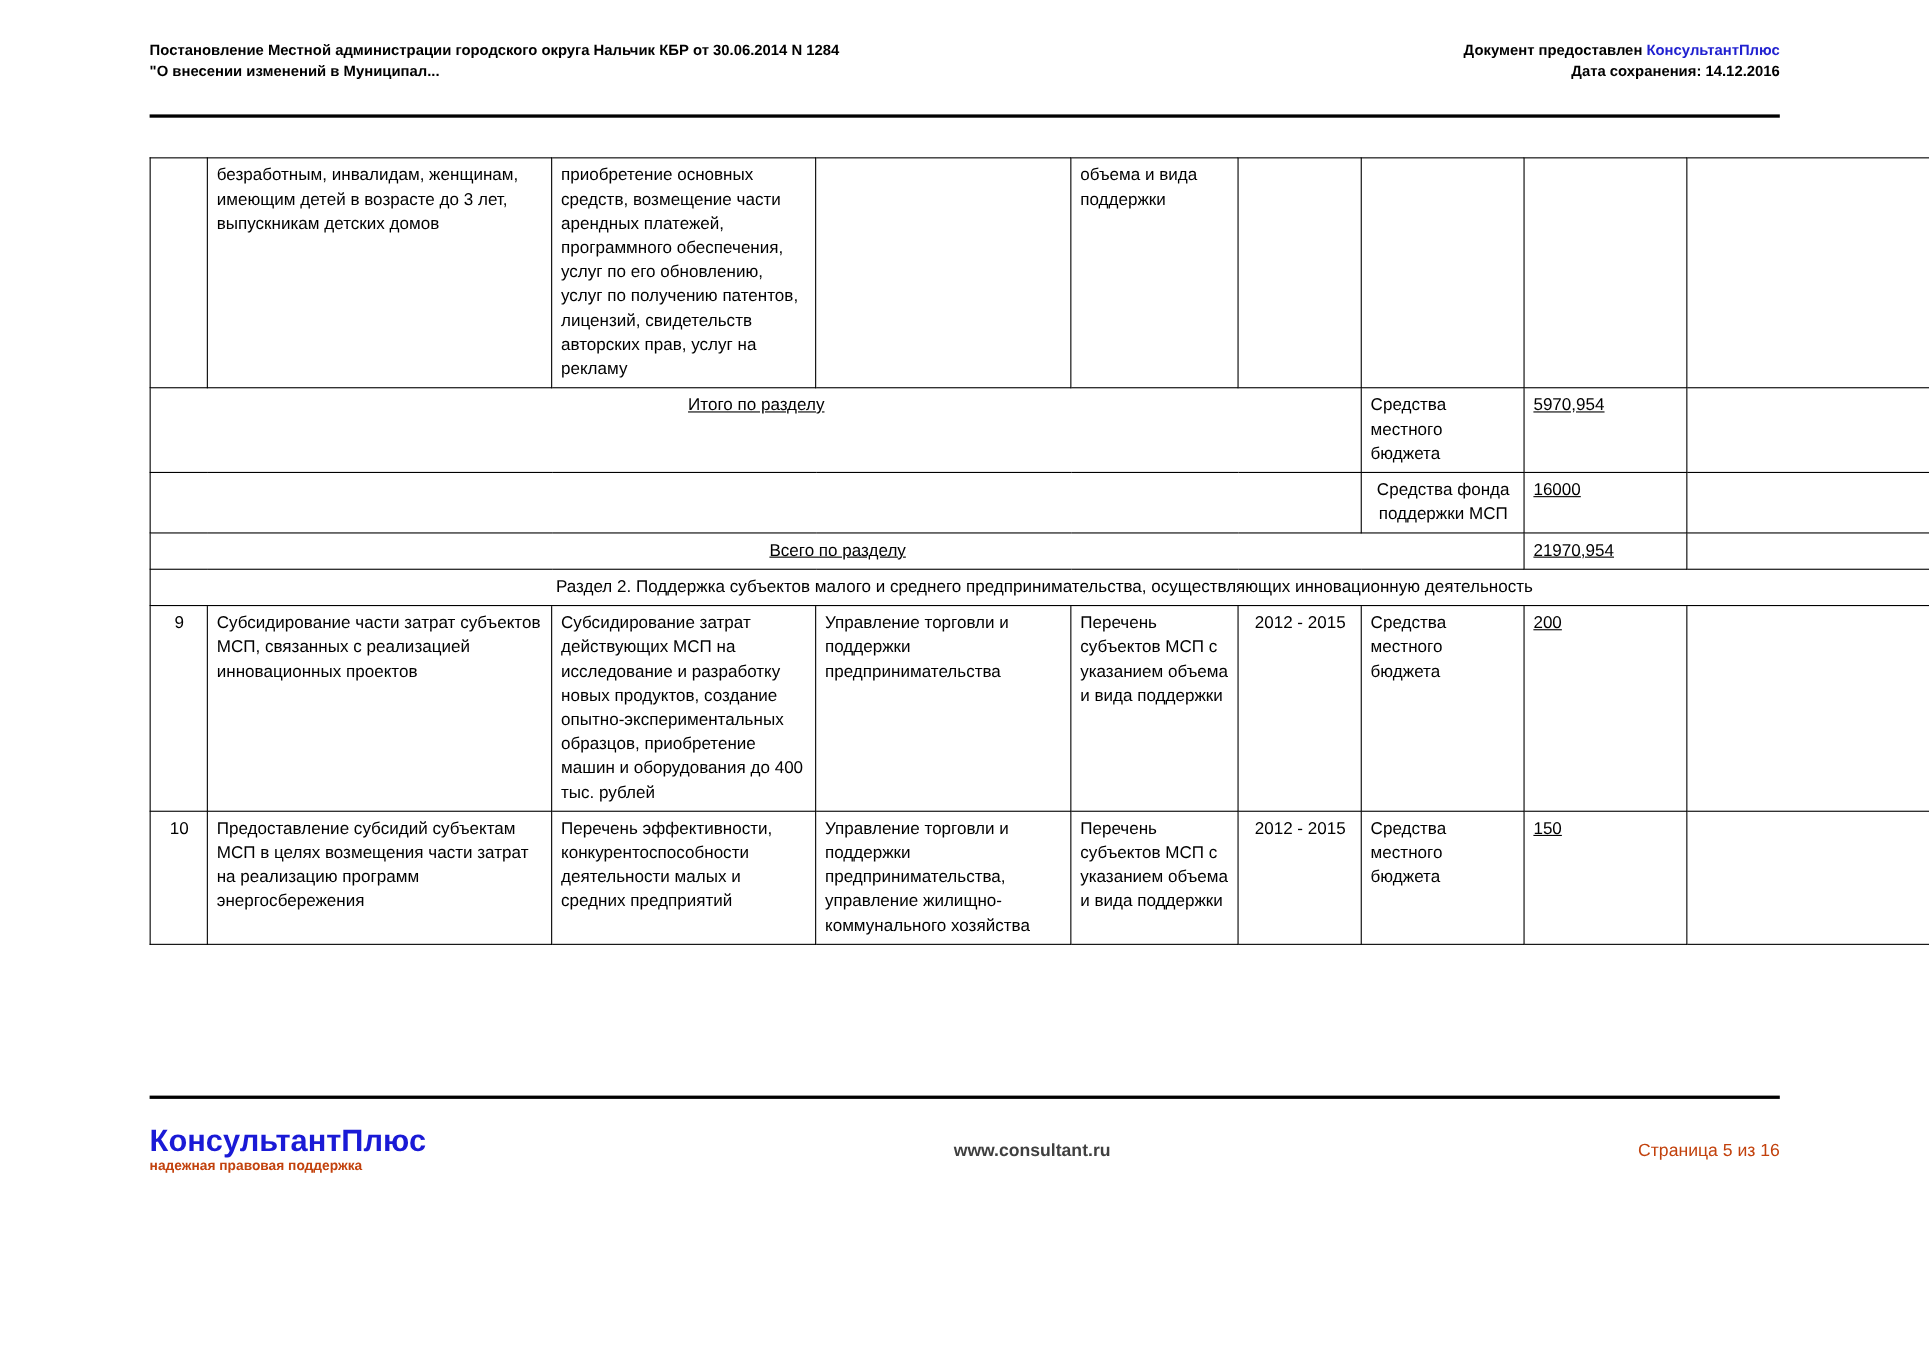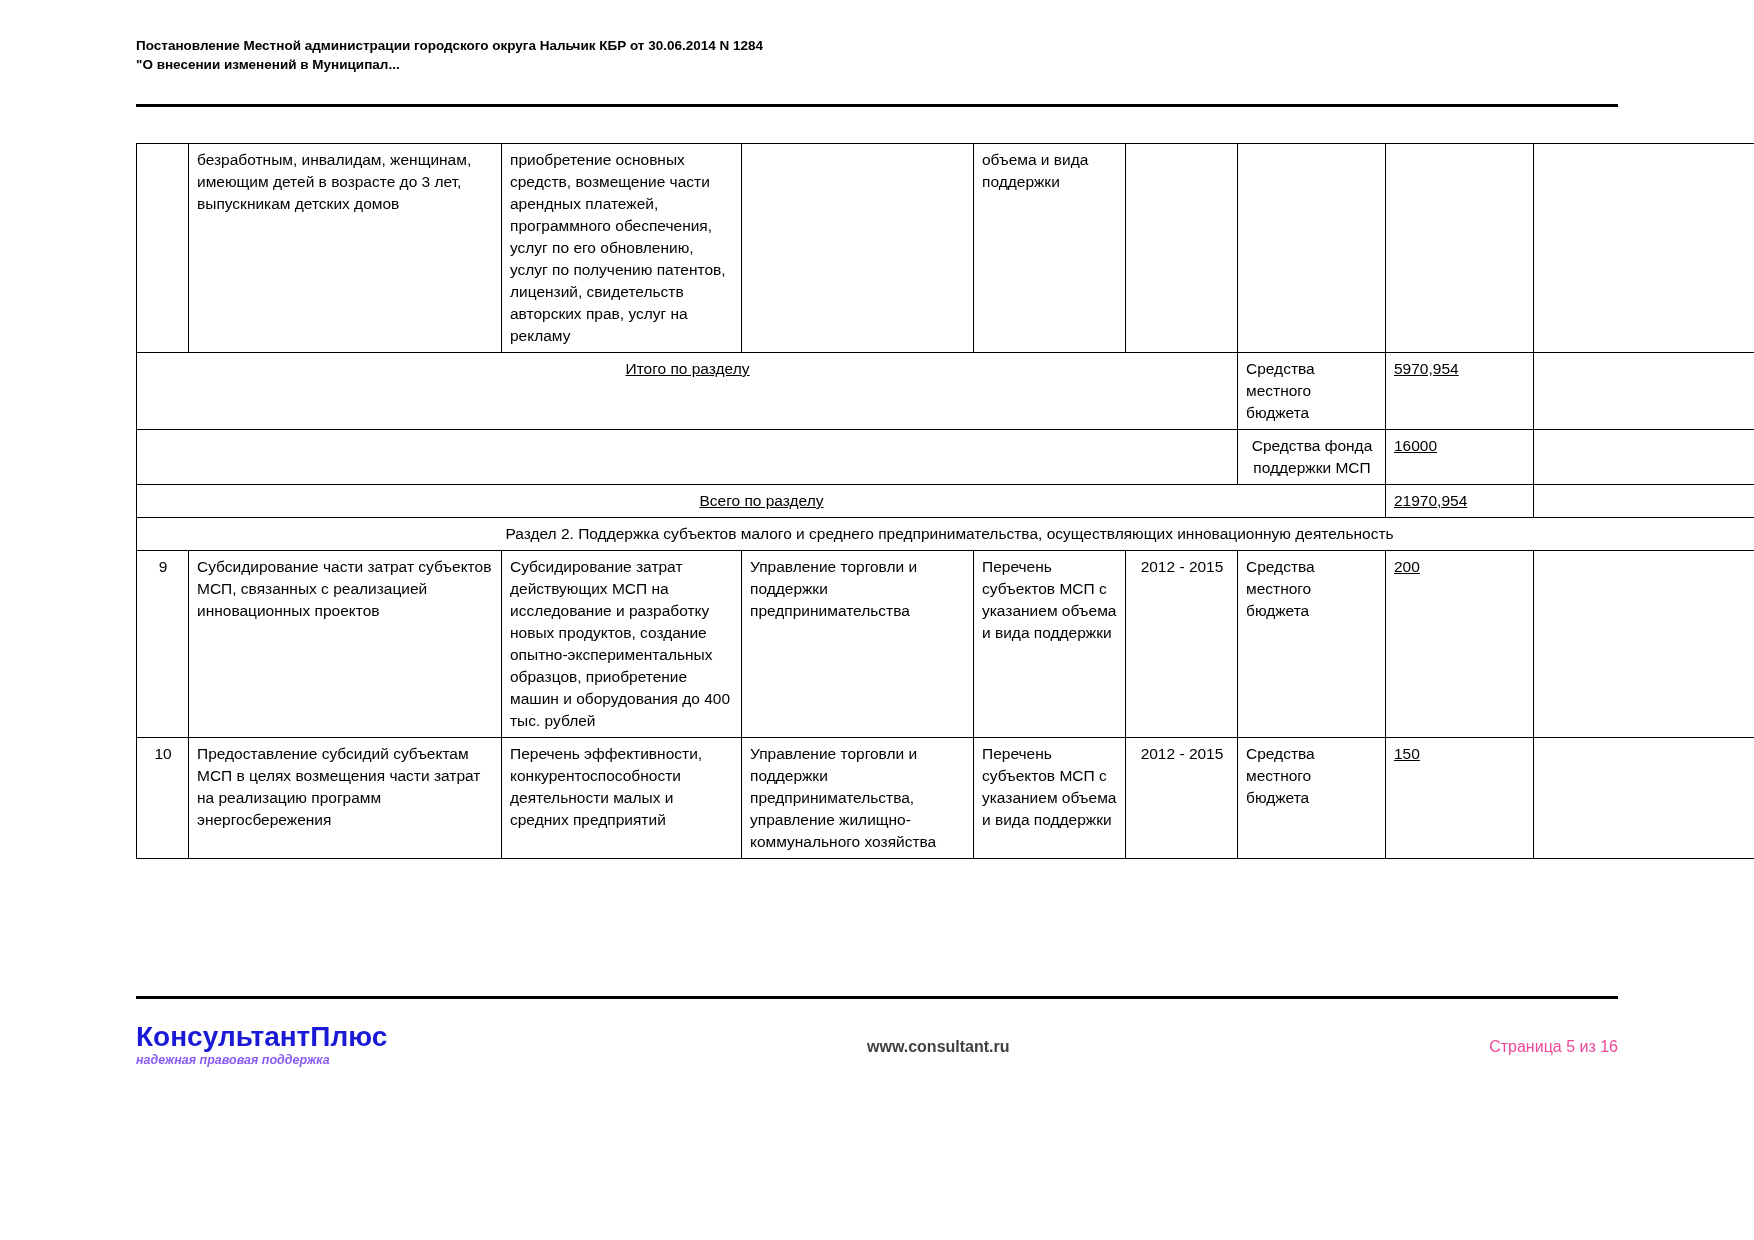--- a/index.html
+++ b/index.html
@@ -83,33 +83,32 @@
   }
   .footer-brand .brand-name {
     font-size: 28px;
     font-weight: bold;
     color: #1a1ad6;
     letter-spacing: 0px;
   }
   .footer-brand .brand-tag {
     font-size: 12.5px;
     font-weight: bold;
-    color: #8b5cf6;
+    color: #c2410c;
     margin-top: 3px;
-    font-style: italic;
   }
   .footer-center {
     font-size: 16px;
     font-weight: bold;
     color: #404040;
     margin-top: 16px;
   }
   .footer-right {
     font-size: 16px;
-    color: #ec4899;
+    color: #c2410c;
     margin-top: 16px;
     white-space: nowrap;
   }
 
   
   .tbl-wrap {
     position: absolute;
     left: 136px;
     top: 143px;
     width: 1625px;
@@ -155,20 +154,24 @@
 </style>
 </head>
 <body>
 
 <div class="page">
 
   <div class="doc-header">
     <div class="header-left">
       <div>Постановление Местной администрации городского округа Нальчик КБР от 30.06.2014 N 1284</div>
       <div>"О внесении изменений в Муниципал...</div>
+    </div>
+    <div class="header-right">
+      <div class="line"><span>Документ предоставлен </span><span class="brand-link">КонсультантПлюс</span></div>
+      <div class="line">Дата сохранения: 14.12.2016</div>
     </div>
   </div>
   <div class="header-rule"></div>
 
   <div class="tbl-wrap">
     <table class="doc-table">
       <colgroup>
         <col style="width:52px">
           <col style="width:313px">
           <col style="width:240px">

